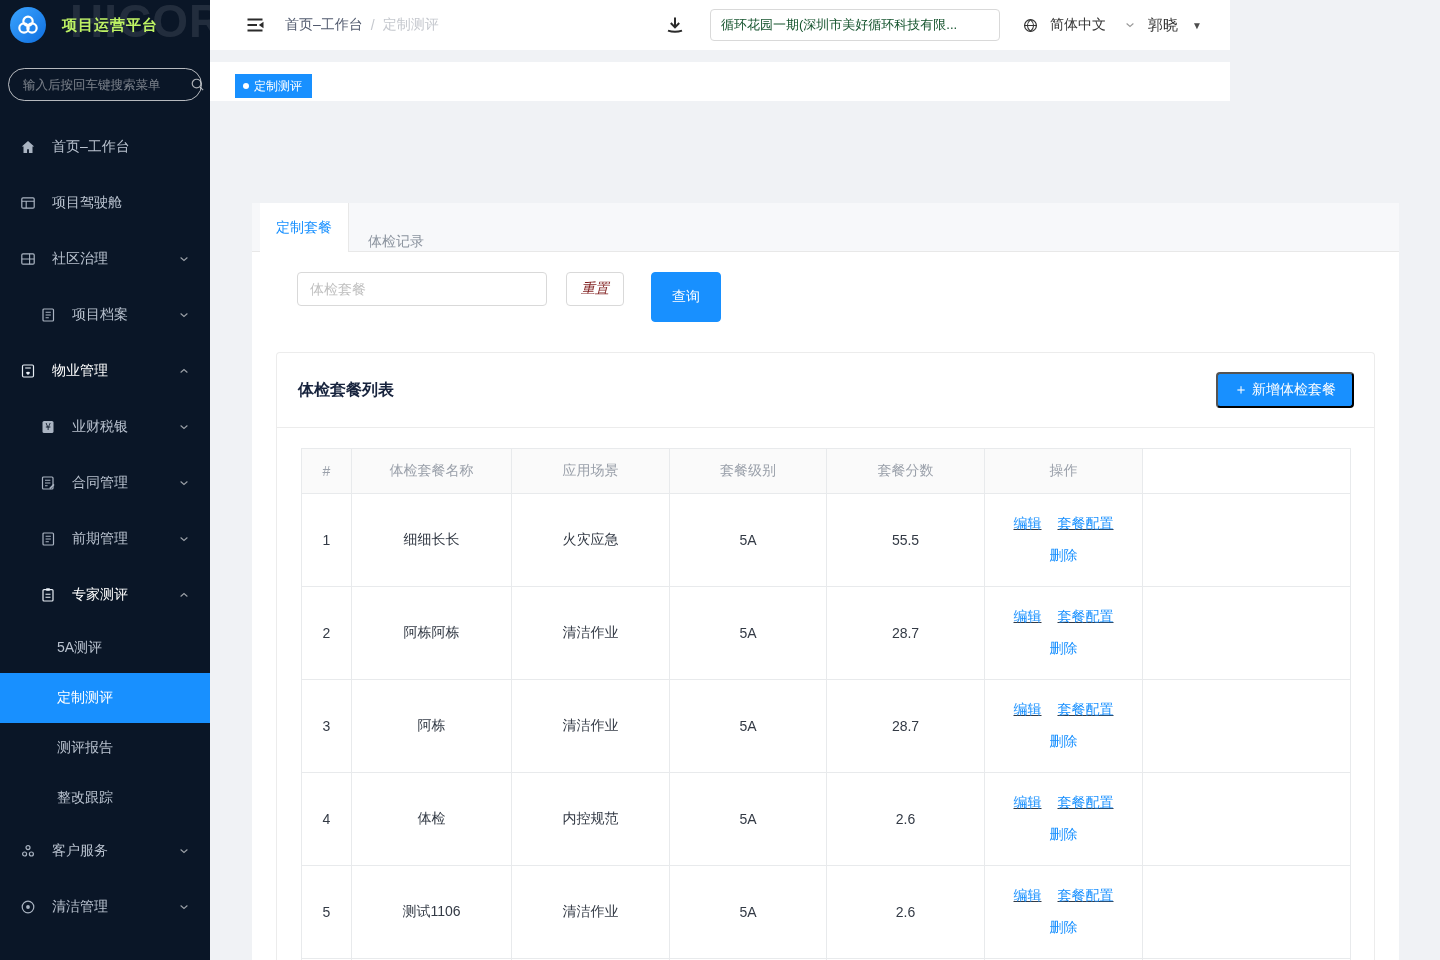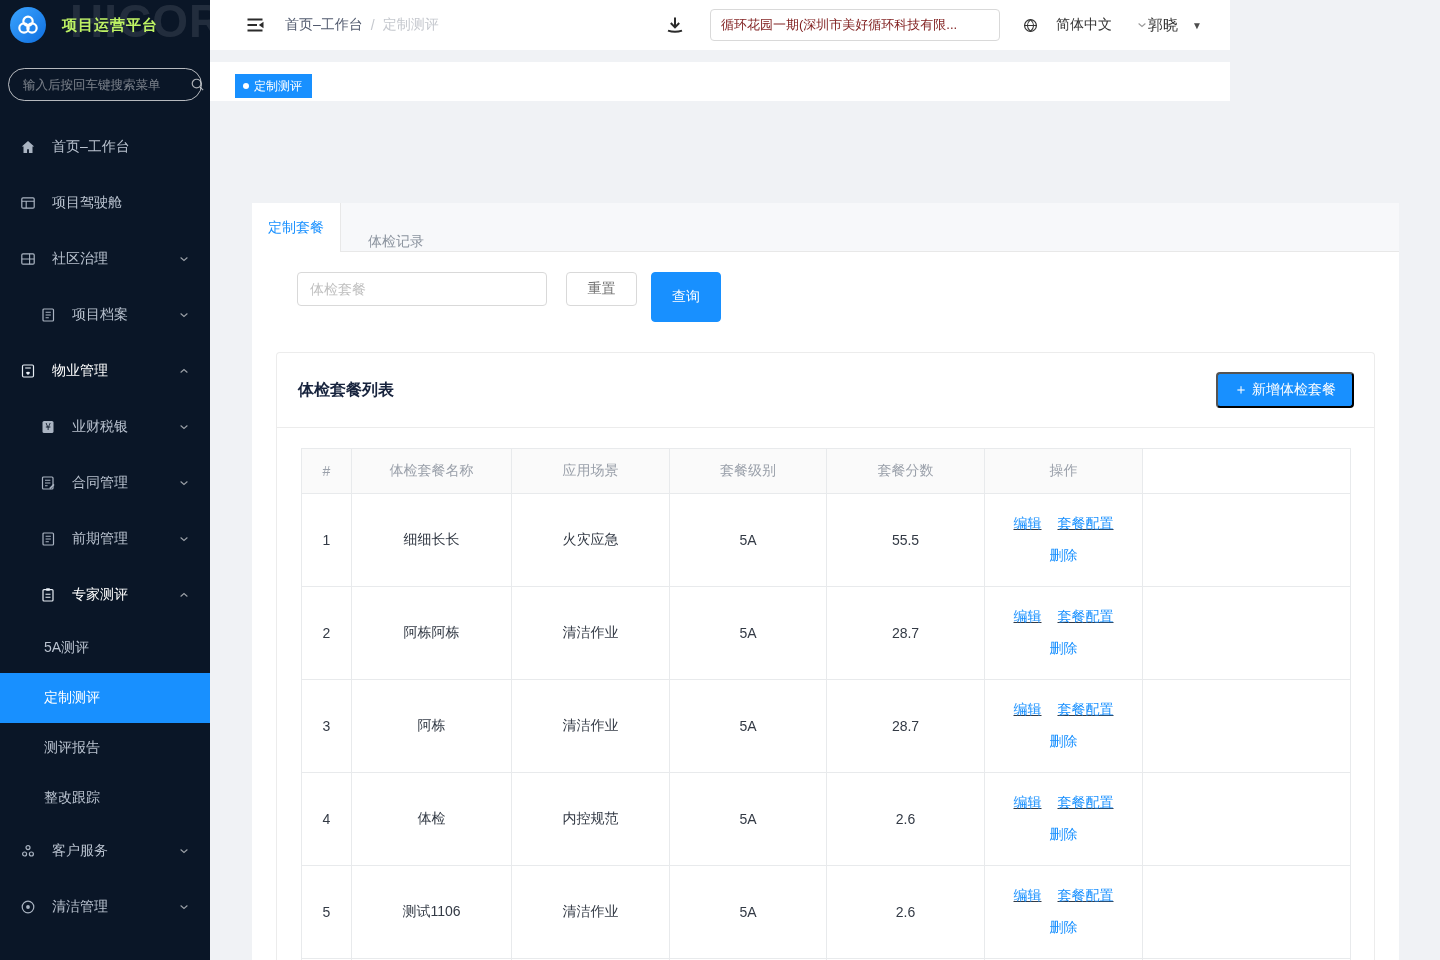--- a/index.html
+++ b/index.html
@@ -14,58 +14,58 @@
   .app-title { position:absolute; left:62px; top:0; height:50px; line-height:50px; color:#bef264; font-size:15px; font-weight:700; letter-spacing:1px; }
   .side-search { position:absolute; left:8px; top:68px; width:194px; height:33px; border:1px solid rgba(255,255,255,0.7); border-radius:17px; display:flex; align-items:center; }
   .side-search input { flex:1; background:transparent; border:none; outline:none; color:#fff; font-size:12.5px; padding:0 6px 0 14px; font-family:inherit; }
   .side-search input::placeholder { color:rgba(255,255,255,0.45); }
   .side-search .s-icon { margin-right:12px; color:rgba(255,255,255,0.65); display:flex; }
   .menu { position:absolute; left:0; top:119px; width:210px; }
   .mi { position:relative; display:flex; align-items:center; height:56px; color:#b9c2cf; font-size:14px; cursor:pointer; }
   .mi .m-icon { width:16px; height:16px; display:flex; align-items:center; justify-content:center; margin-right:16px; color:#aab4c2; flex:0 0 16px; }
   .mi.lvl1 { padding-left:20px; }
   .mi.lvl2 { padding-left:40px; }
-  .mi.lvl3 { height:50px; padding-left:44px; }
+  .mi.lvl3 { height:50px; padding-left:57px; }
   .mi .m-arrow { position:absolute; right:20px; display:flex; color:rgba(255,255,255,0.6); }
   .mi.bright { color:#ffffff; }
   .mi.bright .m-icon { color:#e8eef5; }
   .mi.active { background:#1890ff; color:#ffffff; }
 
   
   .header { position:absolute; left:210px; top:0; width:1020px; height:50px; background:#ffffff; z-index:3; }
   .fold-btn { position:absolute; left:35px; top:15px; width:20px; height:20px; cursor:pointer; color:#2b2b2b; }
   .breadcrumb { position:absolute; left:75px; top:0; height:50px; display:flex; align-items:center; font-size:14px; gap:8px; }
   .bc-home { color:#515a6e; cursor:pointer; }
   .bc-sep { color:#c5c8ce; }
   .bc-cur { color:#c5c8ce; }
   .download-btn { position:absolute; left:455px; top:15px; width:20px; height:20px; cursor:pointer; color:#2b2b2b; }
-  .proj-select { position:absolute; left:500px; top:9px; width:290px; height:32px; border:1px solid #d9d9d9; border-radius:4px; background:#fff; display:flex; align-items:center; padding:0 10px; font-size:13px; color:#7f1d1d; cursor:pointer; }
+  .proj-select { position:absolute; left:500px; top:9px; width:290px; height:32px; border:1px solid #d9d9d9; border-radius:4px; background:#fff; display:flex; align-items:center; padding:0 10px; font-size:13px; color:#14532d; cursor:pointer; }
   .proj-select .val { white-space:nowrap; overflow:hidden; text-overflow:ellipsis; }
-  .lang-switch { position:absolute; left:813px; top:0; height:50px; display:flex; align-items:center; gap:18px; font-size:14px; color:#333; cursor:pointer; }
+  .lang-switch { position:absolute; left:813px; top:0; height:50px; display:flex; align-items:center; gap:12px; font-size:14px; color:#333; cursor:pointer; }
   .lang-switch .g-icon { display:flex; color:#333; }
   .lang-switch .chev { display:flex; color:#999; margin-left:6px; }
   .user-menu { position:absolute; left:938px; top:0; height:50px; display:flex; align-items:center; gap:14px; font-size:15px; color:#333; cursor:pointer; }
   .user-menu .caret { font-size:10px; color:#4d4d4d; }
 
   
   .tagbar { position:absolute; left:210px; top:62px; width:1020px; height:39px; background:#ffffff; z-index:3; }
   .page-tag { position:absolute; left:25px; top:12px; height:24px; background:#1890ff; color:#fff; font-size:12px; display:flex; align-items:center; padding:0 10px 0 8px; gap:5px; cursor:pointer; }
   .tag-dot { width:6px; height:6px; border-radius:50%; background:#ffffff; }
 
   
   .card { position:absolute; left:252px; top:203px; width:1147px; height:800px; background:#ffffff; }
   .tabbar { position:absolute; left:0; top:0; width:1147px; height:49px; background:#f7f8fa; border-bottom:1px solid #e8e8e8; }
   .tab { position:absolute; top:0; height:48px; display:flex; align-items:center; justify-content:center; font-size:14px; cursor:pointer; }
-  .tab.active { left:0; width:89px; height:49px; background:#ffffff; border-right:1px solid #e8e8e8; color:#1890ff; }
+  .tab.active { left:8px; width:89px; height:49px; background:#ffffff; border-right:1px solid #e8e8e8; color:#1890ff; }
   .tab.inactive { left:89px; width:110px; color:#8b939e;align-items:flex-end; }
 
   .filter-input { position:absolute; left:45px; top:69px; width:250px; height:34px; border:1px solid #d9d9d9; border-radius:4px; padding:12px 12px; font-size:14px; color:#333; outline:none; font-family:inherit; }
   .filter-input::placeholder { color:#bfbfbf; }
   .btn { display:flex; align-items:center; justify-content:center; font-size:14px; border-radius:4px; cursor:pointer; }
-  .btn-reset { position:absolute; left:314px; top:69px; width:71px; height:34px; background:#fff; border:1px solid #d9d9d9; color:#737373; }
+  .btn-reset { position:absolute; left:314px; top:69px; width:58px; height:34px; background:#fff; border:1px solid #d9d9d9; color:#7f1d1d;font-style:italic; }
   .btn-query { position:absolute; left:399px; top:69px; width:70px; height:50px; background:#1890ff; border:1px solid #1890ff; color:#fff; }
 
   .list-box { position:absolute; left:24px; top:149px; width:1099px; height:660px; border:1px solid #ececec; border-bottom:none; border-radius:4px 4px 0 0; }
   .list-header { position:relative; height:75px; border-bottom:1px solid #ececec; }
   .list-title { position:absolute; left:21px; top:0; height:75px; display:flex; align-items:center; font-size:16px; font-weight:700; color:#17233d; }
   .btn-add { position:absolute; right:20px; top:19px; height:36px; padding:0 16px; background:#1890ff; color:#fff; gap:4px; }
   .btn-add .plus { font-size:14px; }
 
   .table-wrap { padding:20px 24px 0 24px; }
   table.pkg { width:1049px; border-collapse:collapse; table-layout:fixed; text-align:center; font-size:14px; color:#333a45; }

